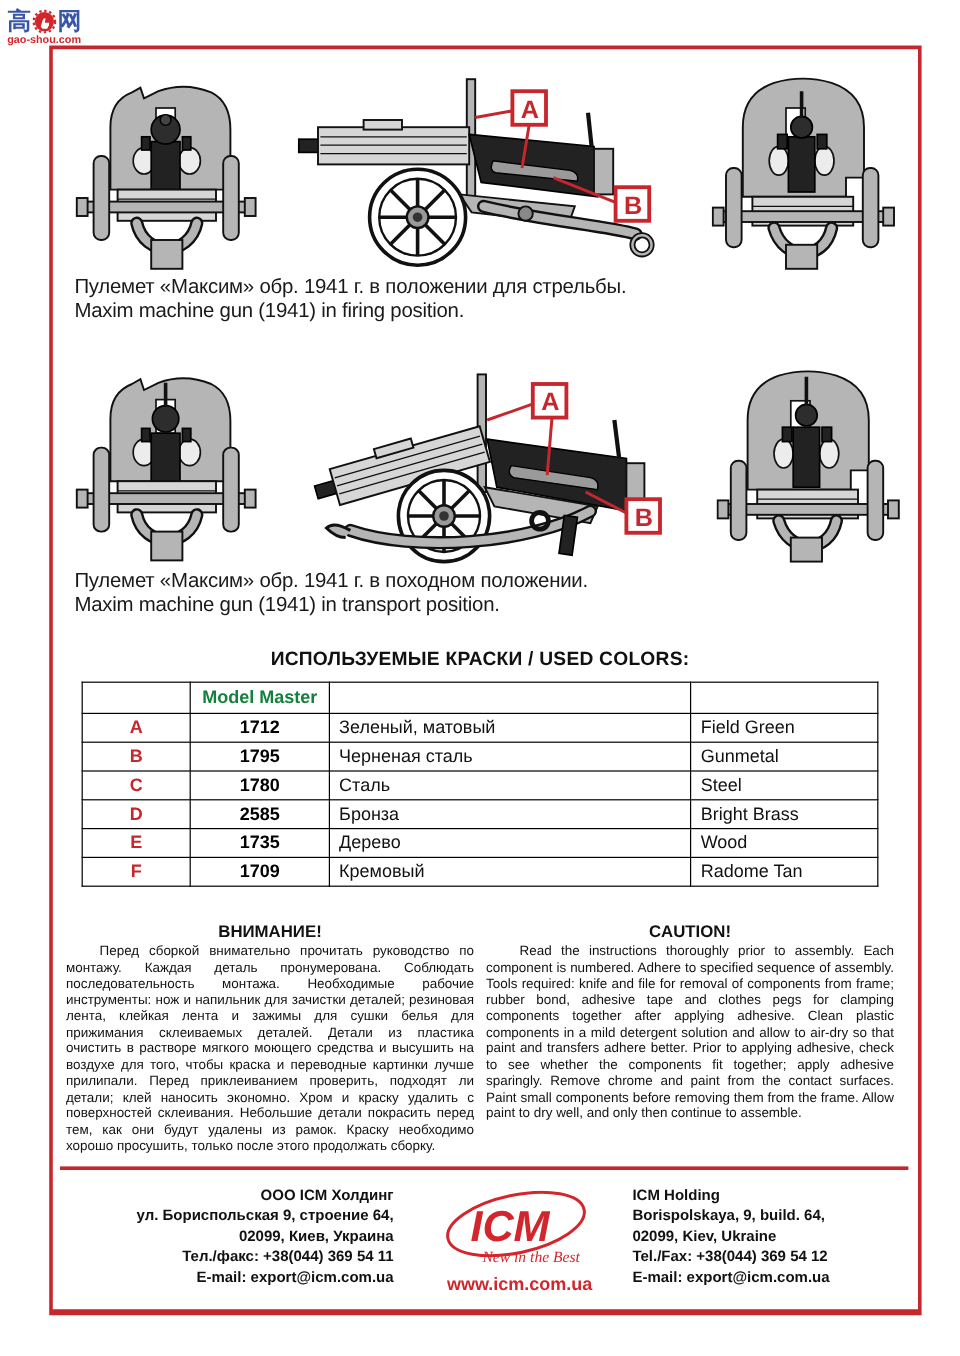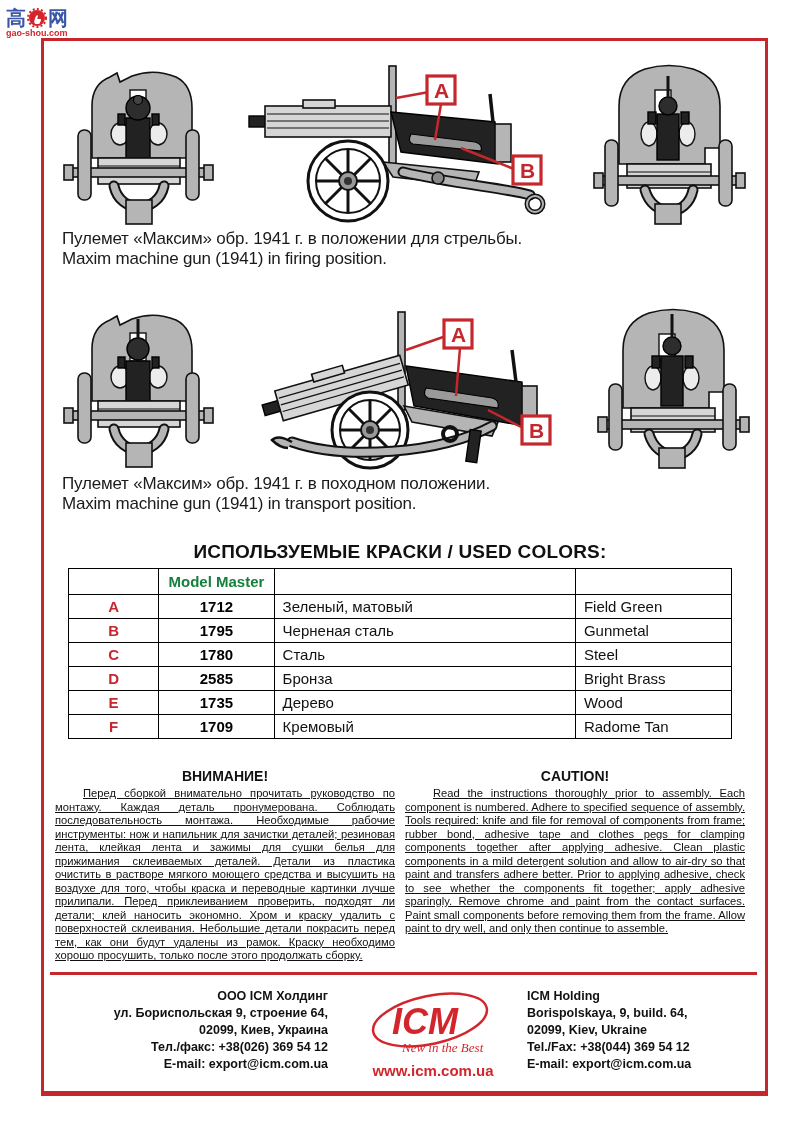--- a/index.html
+++ b/index.html
@@ -10,34 +10,34 @@
   
   .wm{position:absolute;left:6px;top:8px;width:80px;z-index:5;}
   .wm-row{display:flex;align-items:center;gap:1px;}
   .wm-cn{font-weight:bold;font-size:20px;color:#3a57a7;line-height:20px;}
   .wm-domain{font-size:9px;font-weight:bold;color:#d3262c;letter-spacing:0;}
   
   .fig{position:absolute;}
   .caption{position:absolute;left:62px;width:540px;font-size:17px;line-height:20px;color:#1a1a1a;letter-spacing:-0.2px;}
   
   .tbl-title{position:absolute;left:68px;top:541px;width:664px;text-align:center;
-             font-weight:bold;font-size:19px;letter-spacing:0.2px;}
+             font-weight:bold;font-size:16px;letter-spacing:0.2px;}
   table.colors{position:absolute;left:68px;top:568px;width:664px;border-collapse:collapse;
                font-size:15px;}
   table.colors td{border:1.5px solid #000;height:23px;padding:0 8px;vertical-align:middle;}
   table.colors tr.hdr td{height:25px;}
   td.c-letter{width:74px;text-align:center;font-weight:bold;color:#c5272d;}
   td.c-code{width:99px;text-align:center;font-weight:bold;color:#000;}
   td.c-ru{width:287px;}
   td.c-en{width:140px;}
   td.c-brand{text-align:center;font-weight:bold;color:#15803d;}
   
   .notice{position:absolute;top:768px;width:340px;}
   .notice h3{margin:0 0 3px 0;text-align:center;font-size:14px;font-weight:bold;}
-  .notice p{margin:0;font-size:11.2px;line-height:13.5px;text-align:justify;text-indent:28px;text-decoration:underline;}
+  .notice p{margin:0;font-size:11.2px;line-height:13.5px;text-align:justify;text-indent:28px;}
   .notice-ru{left:55px;}
   .notice-en{left:405px;}
   
   .sep{position:absolute;left:50px;top:972px;width:707px;height:2.5px;background:#c5272d;}
   .f-block{position:absolute;top:988px;font-weight:bold;font-size:12.5px;line-height:17px;}
   .f-ru{left:58px;width:270px;text-align:right;}
   .f-en{left:527px;width:230px;text-align:left;}
   .f-logo{position:absolute;left:368px;top:992px;width:130px;text-align:center;}
   .f-web{position:absolute;left:355px;top:1062px;width:156px;text-align:center;
          color:#d3262c;font-weight:bold;font-size:15px;}
@@ -302,21 +302,21 @@
     <h3>CAUTION!</h3>
     <p>Read the instructions thoroughly prior to assembly. Each component is numbered. Adhere to specified sequence of assembly. Tools required: knife and file for removal of components from frame; rubber bond, adhesive tape and clothes pegs for clamping components together after applying adhesive. Clean plastic components in a mild detergent solution and allow to air-dry so that paint and transfers adhere better. Prior to applying adhesive, check to see whether the components fit together; apply adhesive sparingly. Remove chrome and paint from the contact surfaces. Paint small components before removing them from the frame. Allow paint to dry well, and only then continue to assemble.</p>
   </div>
 
   <div class="sep"></div>
 
   <div class="f-block f-ru">
     <div>ООО ICM Холдинг</div>
     <div>ул. Бориспольская 9, строение 64,</div>
     <div>02099, Киев, Украина</div>
-    <div>Тел./факс: +38(026) 369 54 12</div>
+    <div>Тел./факс: +38(044) 369 54 11</div>
     <div>E-mail: export@icm.com.ua</div>
   </div>
 
   <div class="f-logo">
     <svg width="130" height="66" viewBox="0 0 130 66">
       <ellipse cx="62" cy="28" rx="58" ry="24" fill="none" stroke="#d3262c" stroke-width="2.5" transform="rotate(-12 62 28)"></ellipse>
       <text x="24" y="42" font-family="Liberation Sans, sans-serif" font-size="36" font-weight="bold" font-style="italic" fill="#d3262c">ICM</text>
       <text x="34" y="60" font-family="Liberation Serif, serif" font-size="13" font-style="italic" fill="#d3262c">New in the Best</text>
     </svg>
   </div>

